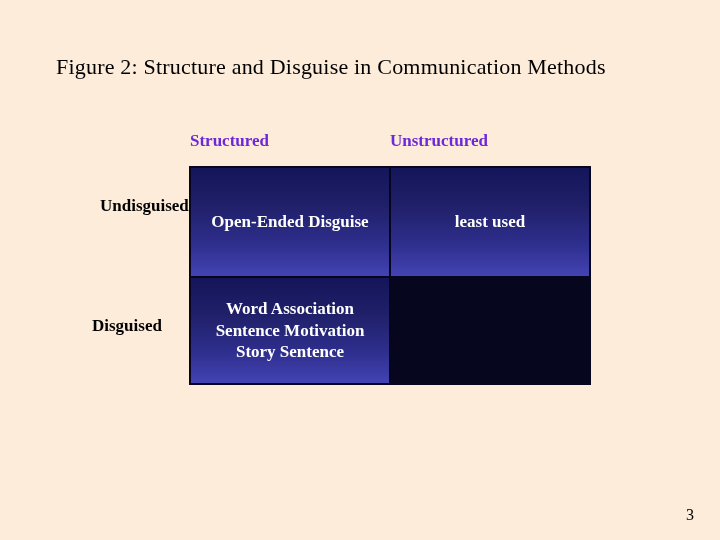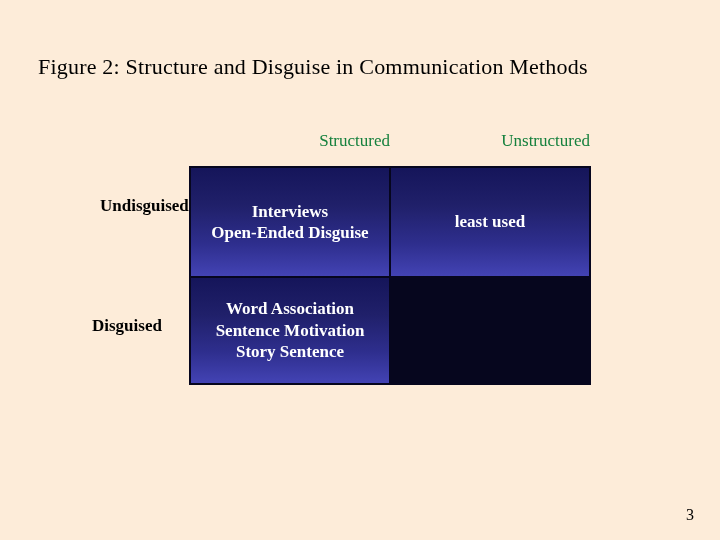--- a/index.html
+++ b/index.html
@@ -9,36 +9,36 @@
   body {
     width: 720px;
     height: 540px;
     position: relative;
     background: #fdecd9;
     font-family: "Liberation Serif", "DejaVu Serif", serif;
     overflow: hidden;
   }
   .slide-title {
     position: absolute;
-    left: 38px;
+    left: 56px;
     top: 54px;
     font-size: 22px;
     font-weight: normal;
     color: #000000;
     white-space: nowrap;
     letter-spacing: 0.2px;
   }
   .col-header {
     position: absolute;
     top: 131px;
     width: 200px;
-    text-align: right;
+    text-align: left;
     font-size: 17px;
-    font-weight: normal;
-    color: #15803d;
+    font-weight: bold;
+    color: #6d28d9;
   }
   .col-header.col-0 { left: 190px; }
   .col-header.col-1 { left: 390px; }
   .row-header {
     position: absolute;
     left: 92px;
     font-size: 17px;
     font-weight: bold;
     color: #000000;
     white-space: nowrap;
@@ -93,21 +93,20 @@
 <div class="col-header col-1">Unstructured</div>
 
 <div class="row-header row-0">Undisguised</div>
 
 <div class="row-header row-1">Disguised</div>
 
 <div class="matrix-table">
 
 
   <div class="matrix-cell">
-    <span class="cell-line">Interviews</span>
     <span class="cell-line">Open-Ended Disguise</span>
   </div>
 
   <div class="matrix-cell">
     <span class="cell-line">least used</span>
   </div>
 
   <div class="matrix-cell">
     <span class="cell-line">Word Association</span>
     <span class="cell-line">Sentence Motivation</span>

